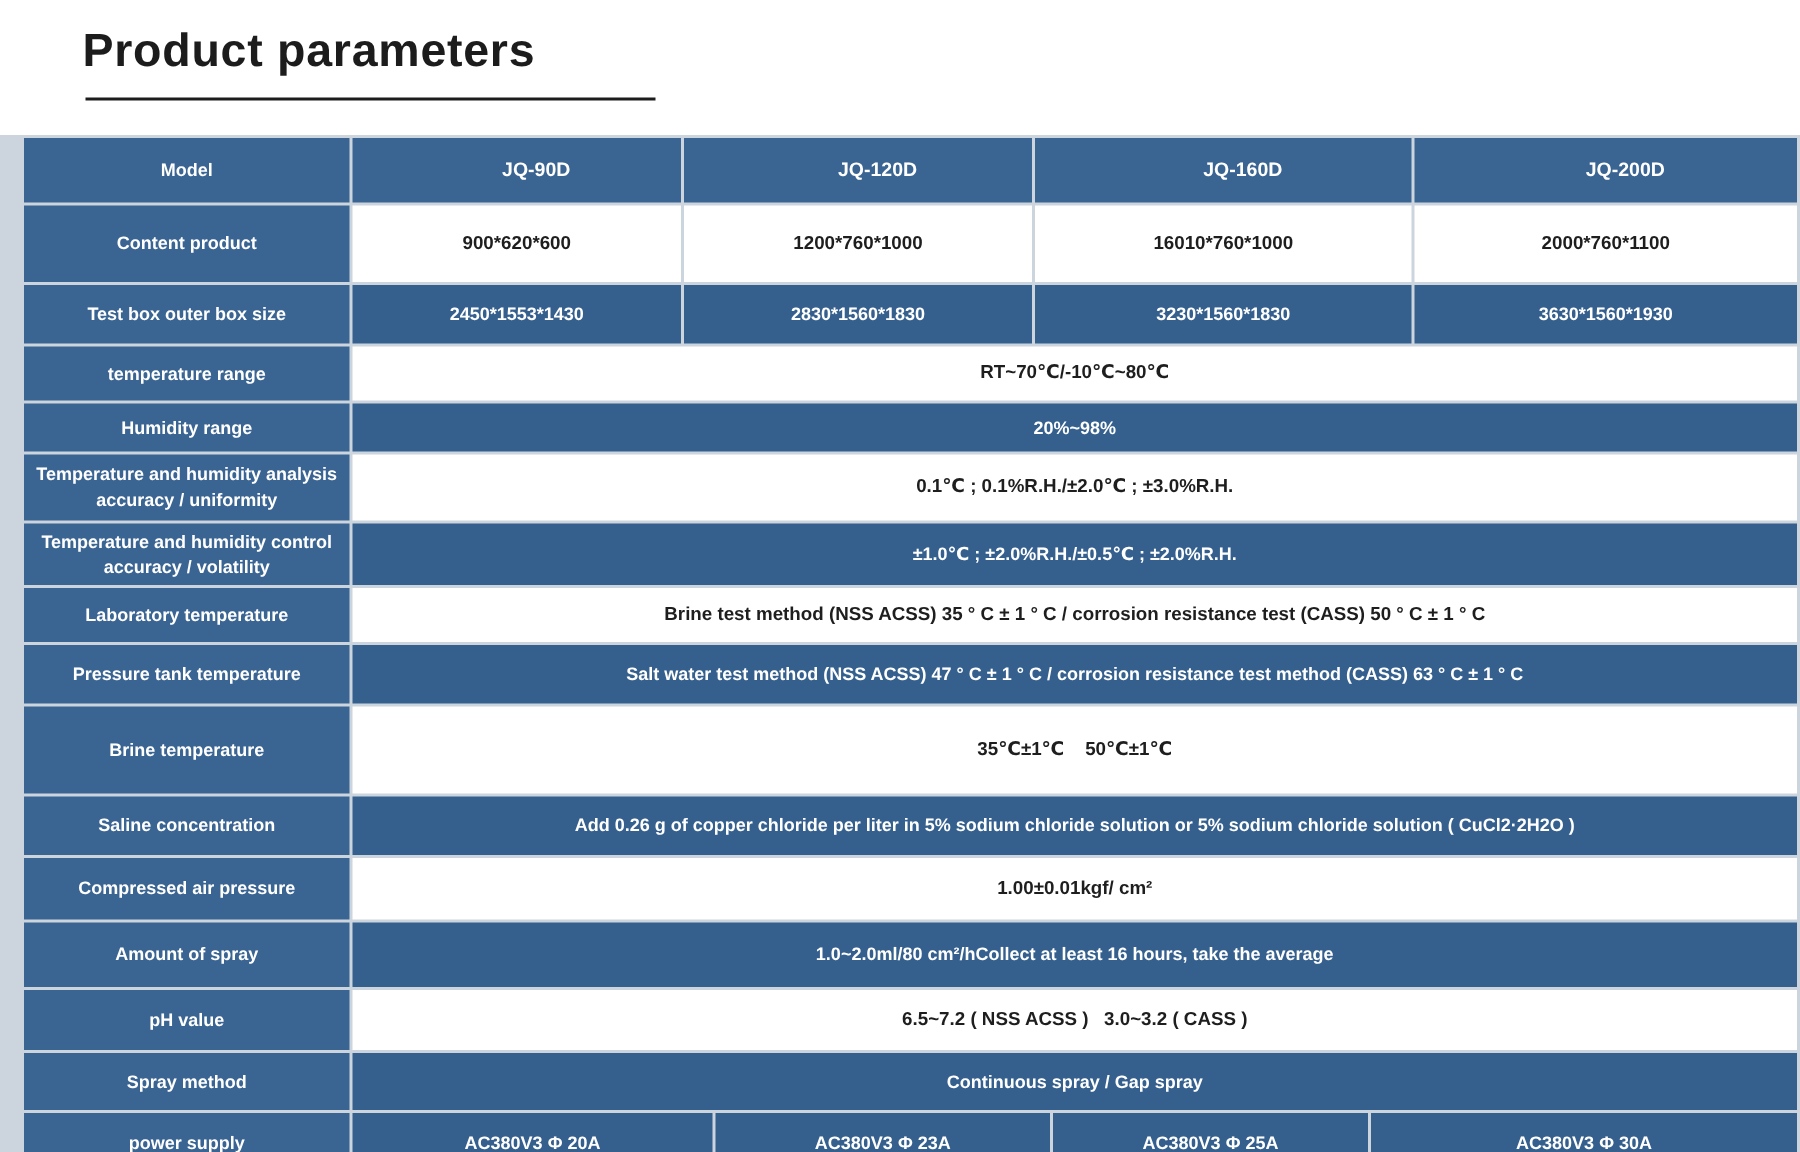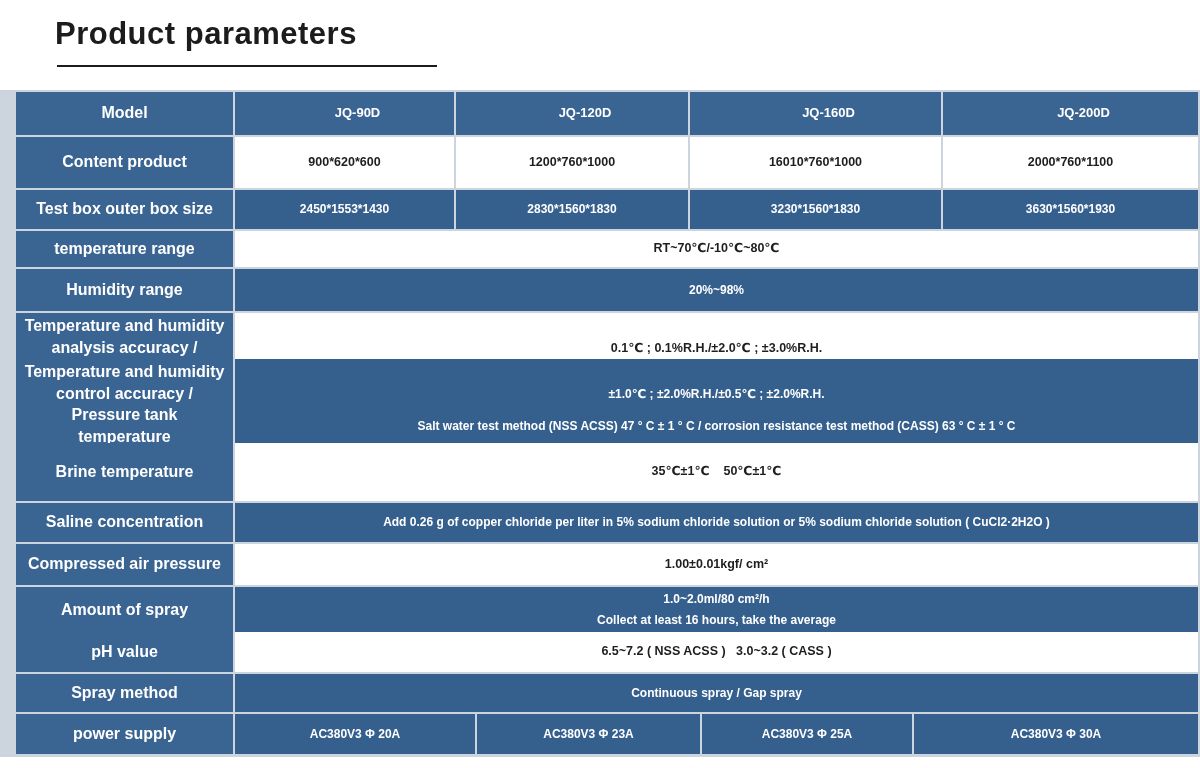--- a/index.html
+++ b/index.html
@@ -27,25 +27,25 @@
   }
   .row{display:grid;column-gap:2px;background:#ccd4de;}
   .cols-head  {grid-template-columns:231px 219px 232px 251px auto;}
   .cols-merged{grid-template-columns:231px auto;}
   .cols-power {grid-template-columns:231px 240px 223px 210px auto;}
   .cell{
     display:flex;align-items:center;justify-content:center;
     text-align:center;font-weight:bold;line-height:1.4;
     padding:2px 8px;box-sizing:border-box;
   }
-  .label{background:#3a6492;color:#ffffff;font-size:16px;margin-left:14px;}
+  .label{background:#3a6492;color:#ffffff;font-size:12px;margin-left:14px;}
   .head {background:#3a6492;color:#ffffff;font-size:13px;padding-left:34px;}
   .blue {background:#35608e;color:#ffffff;font-size:12px;}
   .white{background:#ffffff;color:#1e1e1e;font-size:12.5px;}
-  .two-line{flex-direction:column;line-height:1.75;}
+  .two-line{flex-direction:row;line-height:1.75;}
 </style>
 </head>
 <body>
 
 <div class="title">Product parameters</div>
 <div class="title-rule"></div>
 
 <div class="ptable">
 
   <div class="row cols-head" style="height:43px">
@@ -70,35 +70,39 @@
     <div class="cell blue">2830*1560*1830</div>
     <div class="cell blue">3230*1560*1830</div>
     <div class="cell blue">3630*1560*1930</div>
   </div>
 
   <div class="row cols-merged" style="height:36px">
     <div class="cell label">temperature range</div>
     <div class="cell white">RT~70℃/-10℃~80℃</div>
   </div>
 
-  <div class="row cols-merged" style="height:42px">
+  <div class="row cols-merged" style="height:32px">
     <div class="cell label">Humidity range</div>
     <div class="cell blue">20%~98%</div>
   </div>
 
   <div class="row cols-merged" style="height:44px">
     <div class="cell label">Temperature and humidity analysis accuracy / uniformity</div>
     <div class="cell white">0.1℃ ; 0.1%R.H./±2.0℃ ; ±3.0%R.H.</div>
   </div>
 
   <div class="row cols-merged" style="height:41px">
     <div class="cell label">Temperature and humidity control accuracy / volatility</div>
     <div class="cell blue">±1.0℃ ; ±2.0%R.H./±0.5℃ ; ±2.0%R.H.</div>
   </div>
 
+  <div class="row cols-merged" style="height:36px">
+    <div class="cell label">Laboratory temperature</div>
+    <div class="cell white">Brine test method (NSS ACSS) 35 ° C ± 1 ° C / corrosion resistance test (CASS) 50 ° C ± 1 ° C</div>
+  </div>
 
   <div class="row cols-merged" style="height:39px">
     <div class="cell label">Pressure tank temperature</div>
     <div class="cell blue">Salt water test method (NSS ACSS) 47 ° C ± 1 ° C / corrosion resistance test method (CASS) 63 ° C ± 1 ° C</div>
   </div>
 
   <div class="row cols-merged" style="height:58px">
     <div class="cell label">Brine temperature</div>
     <div class="cell white">35℃±1℃&nbsp;&nbsp;&nbsp;&nbsp;50℃±1℃</div>
   </div>

